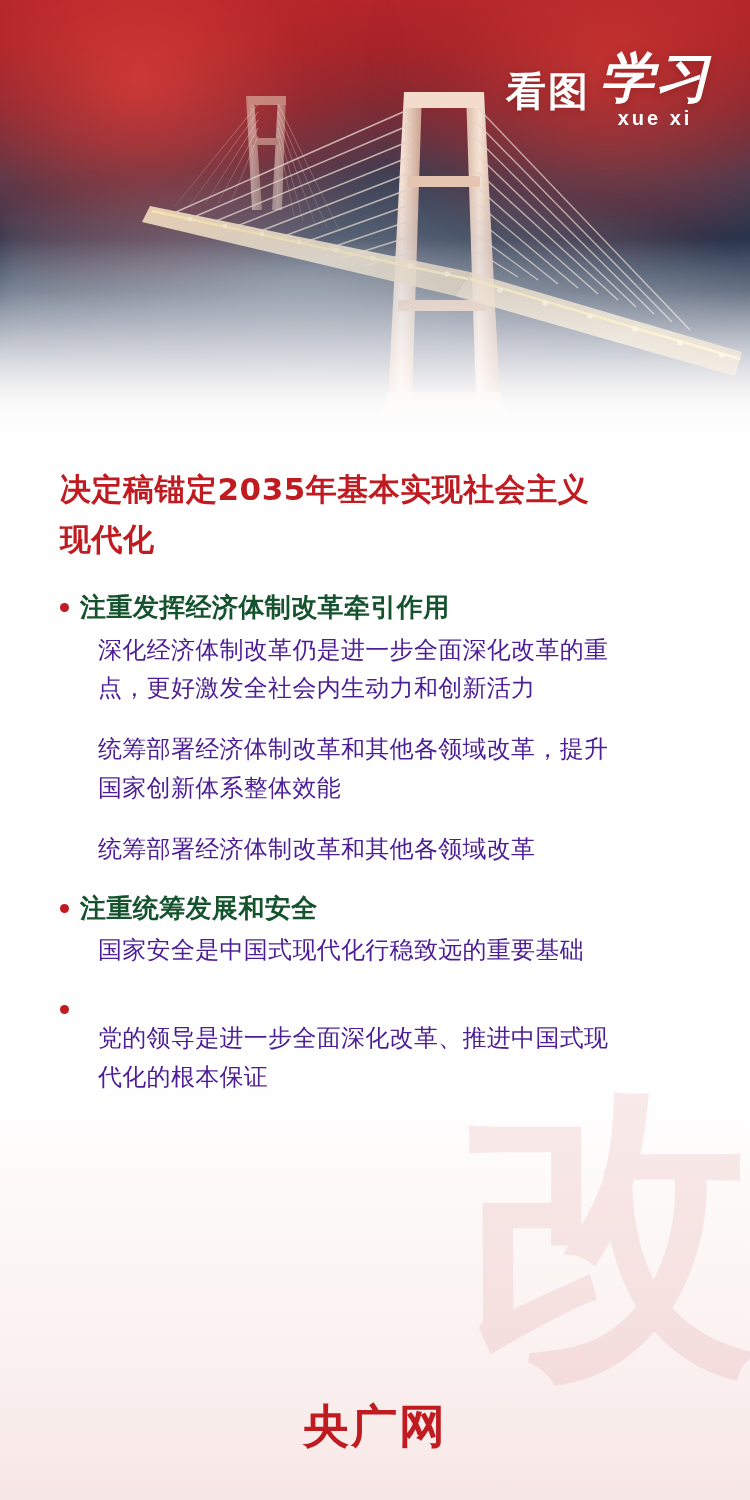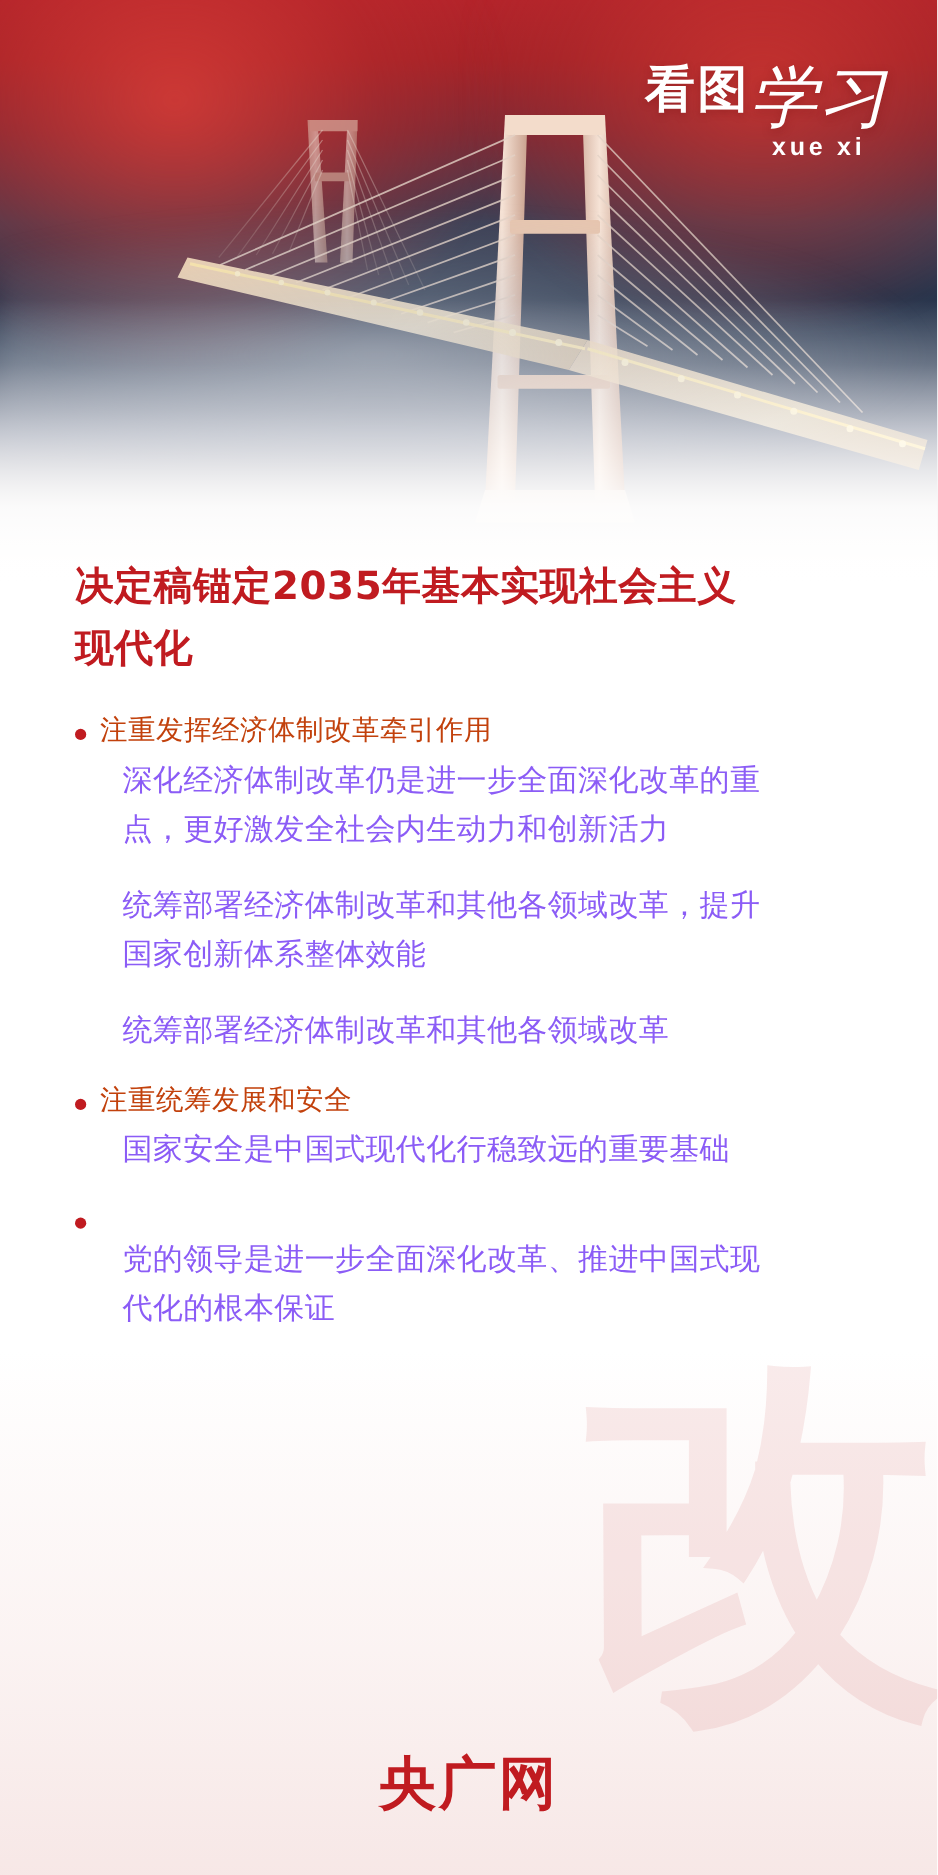--- a/index.html
+++ b/index.html
@@ -77,58 +77,59 @@
     left: 0; top: 0;
     width: 750px; height: 470px;
   }
 
   
   .brand {
     position: absolute;
     right: 40px;
     top: 52px;
     display: flex;
-    align-items: flex-start;
+    align-items: center;
+    gap: 10px;
     color: #ffffff;
   }
   .brand-kantu {
     font-family: "DejaVu Sans", sans-serif;
     font-size: 40px;
     font-weight: bold;
     letter-spacing: 2px;
     line-height: 1;
     text-shadow: 0 2px 6px rgba(120,20,20,0.35);
   }
   .brand-xuexi-wrap {
     display: flex;
     flex-direction: column;
     align-items: center;
   }
   .brand-xuexi {
     font-family: "DejaVu Serif", serif;
     font-size: 54px;
-    font-weight: normal;
+    font-weight: bold;
     font-style: italic;
     line-height: 0.95;
     letter-spacing: 1px;
     text-shadow: 0 2px 8px rgba(120,20,20,0.4);
   }
   .brand-pinyin {
     font-family: "Liberation Sans", sans-serif;
     font-size: 20px;
     letter-spacing: 3px;
     font-weight: bold;
     margin-top: 4px;
   }
 
   
   .content {
     position: absolute;
     left: 0;
-    top: 444px;
+    top: 464px;
     width: 670px;
     padding: 0 60px;
     box-sizing: border-box;
   }
 
   .headline {
     font-family: "DejaVu Sans", sans-serif;
     color: #c01b20;
     font-weight: bold;
     font-size: 31px;
@@ -144,36 +145,36 @@
     padding: 0;
     list-style: none;
   }
   .bullet-item {
     margin-bottom: 22px;
   }
   .bullet-title {
     display: flex;
     align-items: flex-start;
     font-family: "DejaVu Sans", sans-serif;
-    color: #c2410c;
-    font-weight: normal;
-    font-size: 22px;
+    color: #14532d;
+    font-weight: bold;
+    font-size: 26px;
     line-height: 1.35;
     letter-spacing: 0.4px;
   }
   .bullet-dot {
     flex: 0 0 auto;
     width: 9px; height: 9px;
     border-radius: 50%;
     background: #c01b20;
     margin: 13px 11px 0 0;
   }
   .bullet-desc {
     font-family: "DejaVu Sans", sans-serif;
-    color: #8b5cf6;
+    color: #4c1d95;
     font-size: 24px;
     line-height: 1.62;
     letter-spacing: 0.3px;
     margin: 5px 0 0 38px;
   }
 
   
   .deco-char {
     position: absolute;
     right: -10px;

